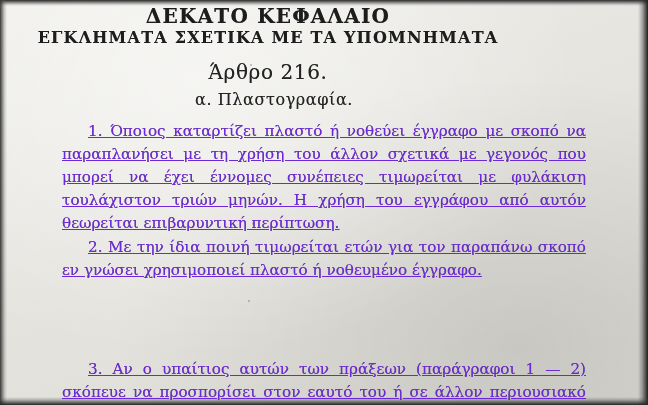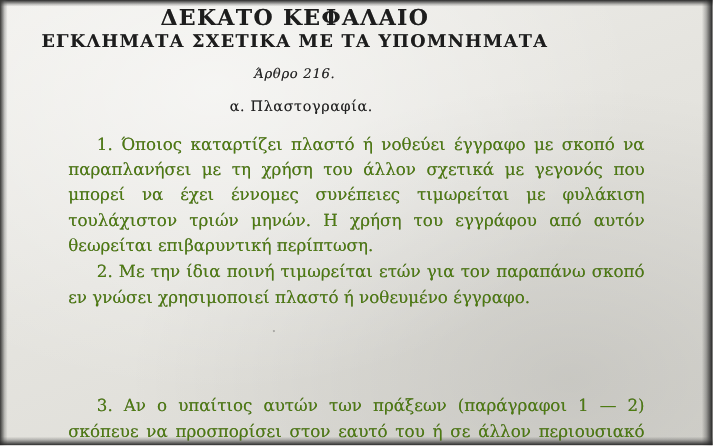--- a/index.html
+++ b/index.html
@@ -71,44 +71,44 @@
     left: 0; right: 0;
     top: 28px;
     font-size: 16px;
   }
 
   .article-number {
     position: absolute;
     left: 0; right: 0;
     top: 60px;
     text-align: center;
-    font-size: 12px;
+    font-size: 20px;
     letter-spacing: 0.6px;
     color: #232323;
-    font-style: italic;
   }
   .article-heading {
     position: absolute;
     left: 0; right: 0;
     top: 90px;
     text-align: center;
-    font-size: 13px;
+    font-size: 16px;
     letter-spacing: 0.6px;
     color: #232323;
     margin-left: 12px;
   }
 
   .body-block {
     position: absolute;
     left: 62px;
     width: 524px;
     font-size: 15.2px;
     line-height: 23px;
     text-align: justify;
-    color: #4d7c0f;
+    color: #6d28d9;
+    text-decoration: underline;
   }
   .p1 { top: 120px; }
   .p2 { top: 236px; }
   .p3 { top: 310px; margin-top: 48px; }
 
   .body-block .indent { display: inline-block; width: 26px; }
 
   .num { font-weight: normal; }
 
   

